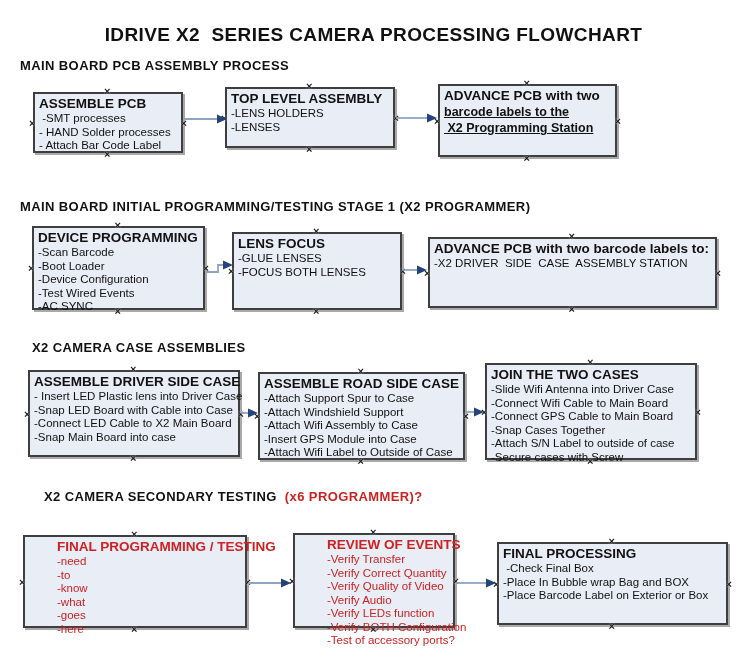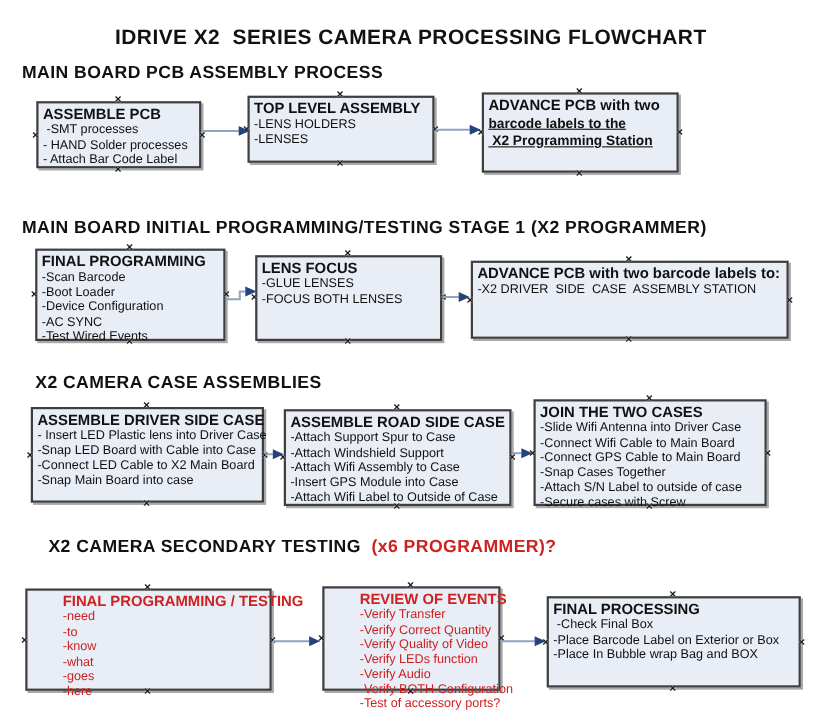--- a/index.html
+++ b/index.html
@@ -6,21 +6,21 @@
   #canvas{
     position:relative;width:747px;height:654px;background:#ffffff;
     font-family:"Liberation Sans",sans-serif;color:var(--text,#111);
     overflow:hidden;
   }
   .title{
     position:absolute;top:24px;left:0;width:747px;text-align:center;
     font-size:19px;font-weight:bold;letter-spacing:.4px;white-space:pre;
   }
   .sec-header{
-    position:absolute;font-size:16px;font-weight:bold;letter-spacing:.4px;white-space:pre;
+    position:absolute;font-size:13px;font-weight:bold;letter-spacing:.4px;white-space:pre;
   }
   .sec-header .red-part{color:var(--red,#cc2222);}
   .fbox{
     position:absolute;background:var(--box-fill,#e8edf6);
     border:2px solid var(--box-border,#3e3e3e);
     box-shadow:2px 2px 0 #a9a9a9;
     padding:2px 4px 0 4px;box-sizing:border-box;overflow:visible;
   }
   .btitle{font-size:13.5px;font-weight:bold;line-height:16px;white-space:pre;}
   .item{font-size:11.5px;line-height:13.5px;white-space:pre;}
@@ -79,27 +79,27 @@
         <div class="item">barcode labels to the</div>
         <div class="item"> X2 Programming Station</div>
       </div>
   <span class="anchor a-top">×</span>
       <span class="anchor a-bottom">×</span>
       <span class="anchor a-left">×</span>
       <span class="anchor a-right">×</span>
     </div>
 
   <div class="fbox" style="left:32px;top:226px;width:173px;height:84px;">
-    <div class="btitle">FINAL PROGRAMMING</div>
+    <div class="btitle">DEVICE PROGRAMMING</div>
     <div class="items">
         <div class="item">-Scan Barcode</div>
         <div class="item">-Boot Loader</div>
         <div class="item">-Device Configuration</div>
+        <div class="item">-Test Wired Events</div>
         <div class="item">-AC SYNC</div>
-        <div class="item">-Test Wired Events</div>
       </div>
   <span class="anchor a-top">×</span>
       <span class="anchor a-bottom">×</span>
       <span class="anchor a-left">×</span>
       <span class="anchor a-right">×</span>
     </div>
   <div class="fbox" style="left:232px;top:232px;width:170px;height:78px;">
     <div class="btitle">LENS FOCUS</div>
     <div class="items">
         <div class="item">-GLUE LENSES</div>
@@ -178,36 +178,36 @@
       <span class="anchor a-bottom">×</span>
       <span class="anchor a-left">×</span>
       <span class="anchor a-right">×</span>
     </div>
   <div class="fbox red-box" style="left:293px;top:533px;width:162px;height:95px;">
     <div class="btitle">REVIEW OF EVENTS</div>
     <div class="items">
         <div class="item">-Verify Transfer</div>
         <div class="item">-Verify Correct Quantity</div>
         <div class="item">-Verify Quality of Video</div>
+        <div class="item">-Verify Audio</div>
         <div class="item">-Verify LEDs function</div>
-        <div class="item">-Verify Audio</div>
         <div class="item">-Verify BOTH Configuration</div>
         <div class="item">-Test of accessory ports?</div>
       </div>
   <span class="anchor a-top">×</span>
       <span class="anchor a-bottom">×</span>
       <span class="anchor a-left">×</span>
       <span class="anchor a-right">×</span>
     </div>
   <div class="fbox" style="left:497px;top:542px;width:231px;height:83px;">
     <div class="btitle">FINAL PROCESSING</div>
     <div class="items">
         <div class="item"> -Check Final Box</div>
+        <div class="item">-Place In Bubble wrap Bag and BOX</div>
         <div class="item">-Place Barcode Label on Exterior or Box</div>
-        <div class="item">-Place In Bubble wrap Bag and BOX</div>
       </div>
   <span class="anchor a-top">×</span>
       <span class="anchor a-bottom">×</span>
       <span class="anchor a-left">×</span>
       <span class="anchor a-right">×</span>
     </div>
 
   <svg class="arrow" style="left:184px;top:111px;width:44px;height:16px;">
     <line x1="0" y1="8" x2="33" y2="8"></line>
       <polygon points="33,3.5 43,8 33,12.5"></polygon>

